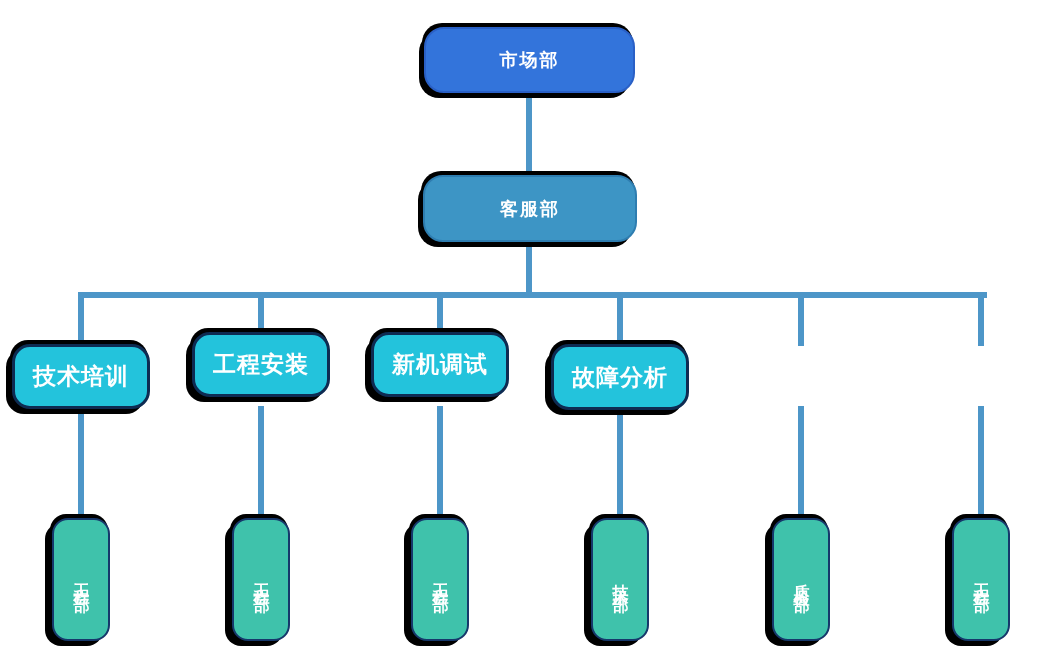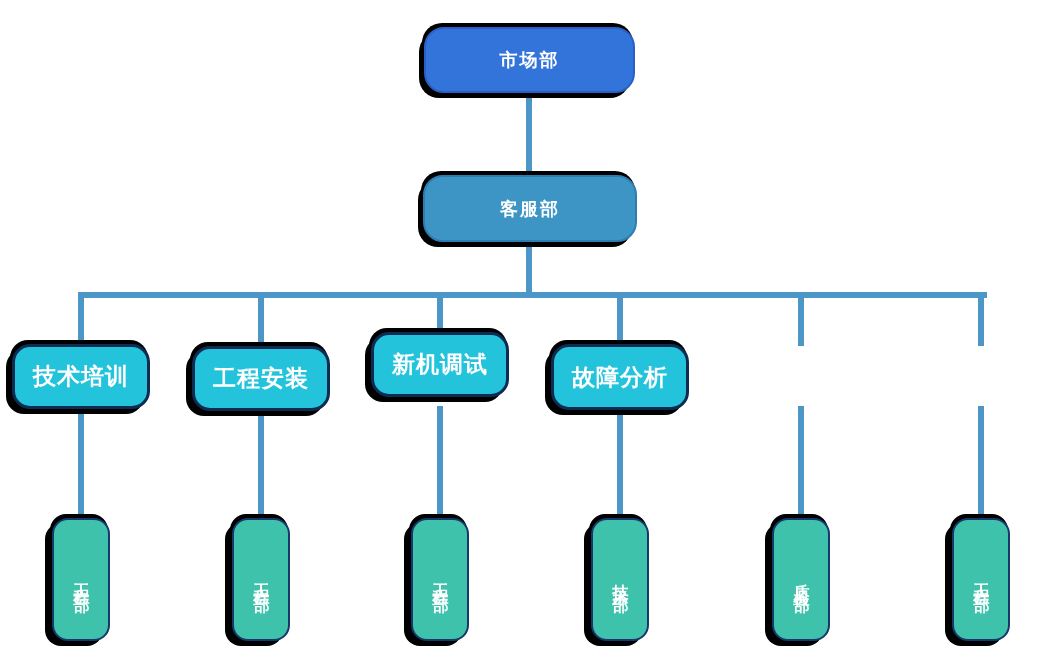--- a/index.html
+++ b/index.html
@@ -85,21 +85,21 @@
     <span class="label">市场部</span>
   </div>
 
   <div class="node l2" style="left:423px;top:175px;width:214px;height:67px">
     <span class="label">客服部</span>
   </div>
 
   <div class="node l3" style="left:12px;top:344px;width:138px;height:65px">
     <span class="label">技术培训</span>
   </div>
-  <div class="node l3" style="left:192px;top:346px;width:138px;height:65px">
+  <div class="node l3" style="left:192px;top:332px;width:138px;height:65px">
     <span class="label">工程安装</span>
   </div>
   <div class="node l3" style="left:371px;top:332px;width:138px;height:65px">
     <span class="label">新机调试</span>
   </div>
   <div class="node l3" style="left:551px;top:344px;width:138px;height:66px">
     <span class="label">故障分析</span>
   </div>
 
   <div class="node l4" style="left:52px;top:518px;width:58px;height:123px">

